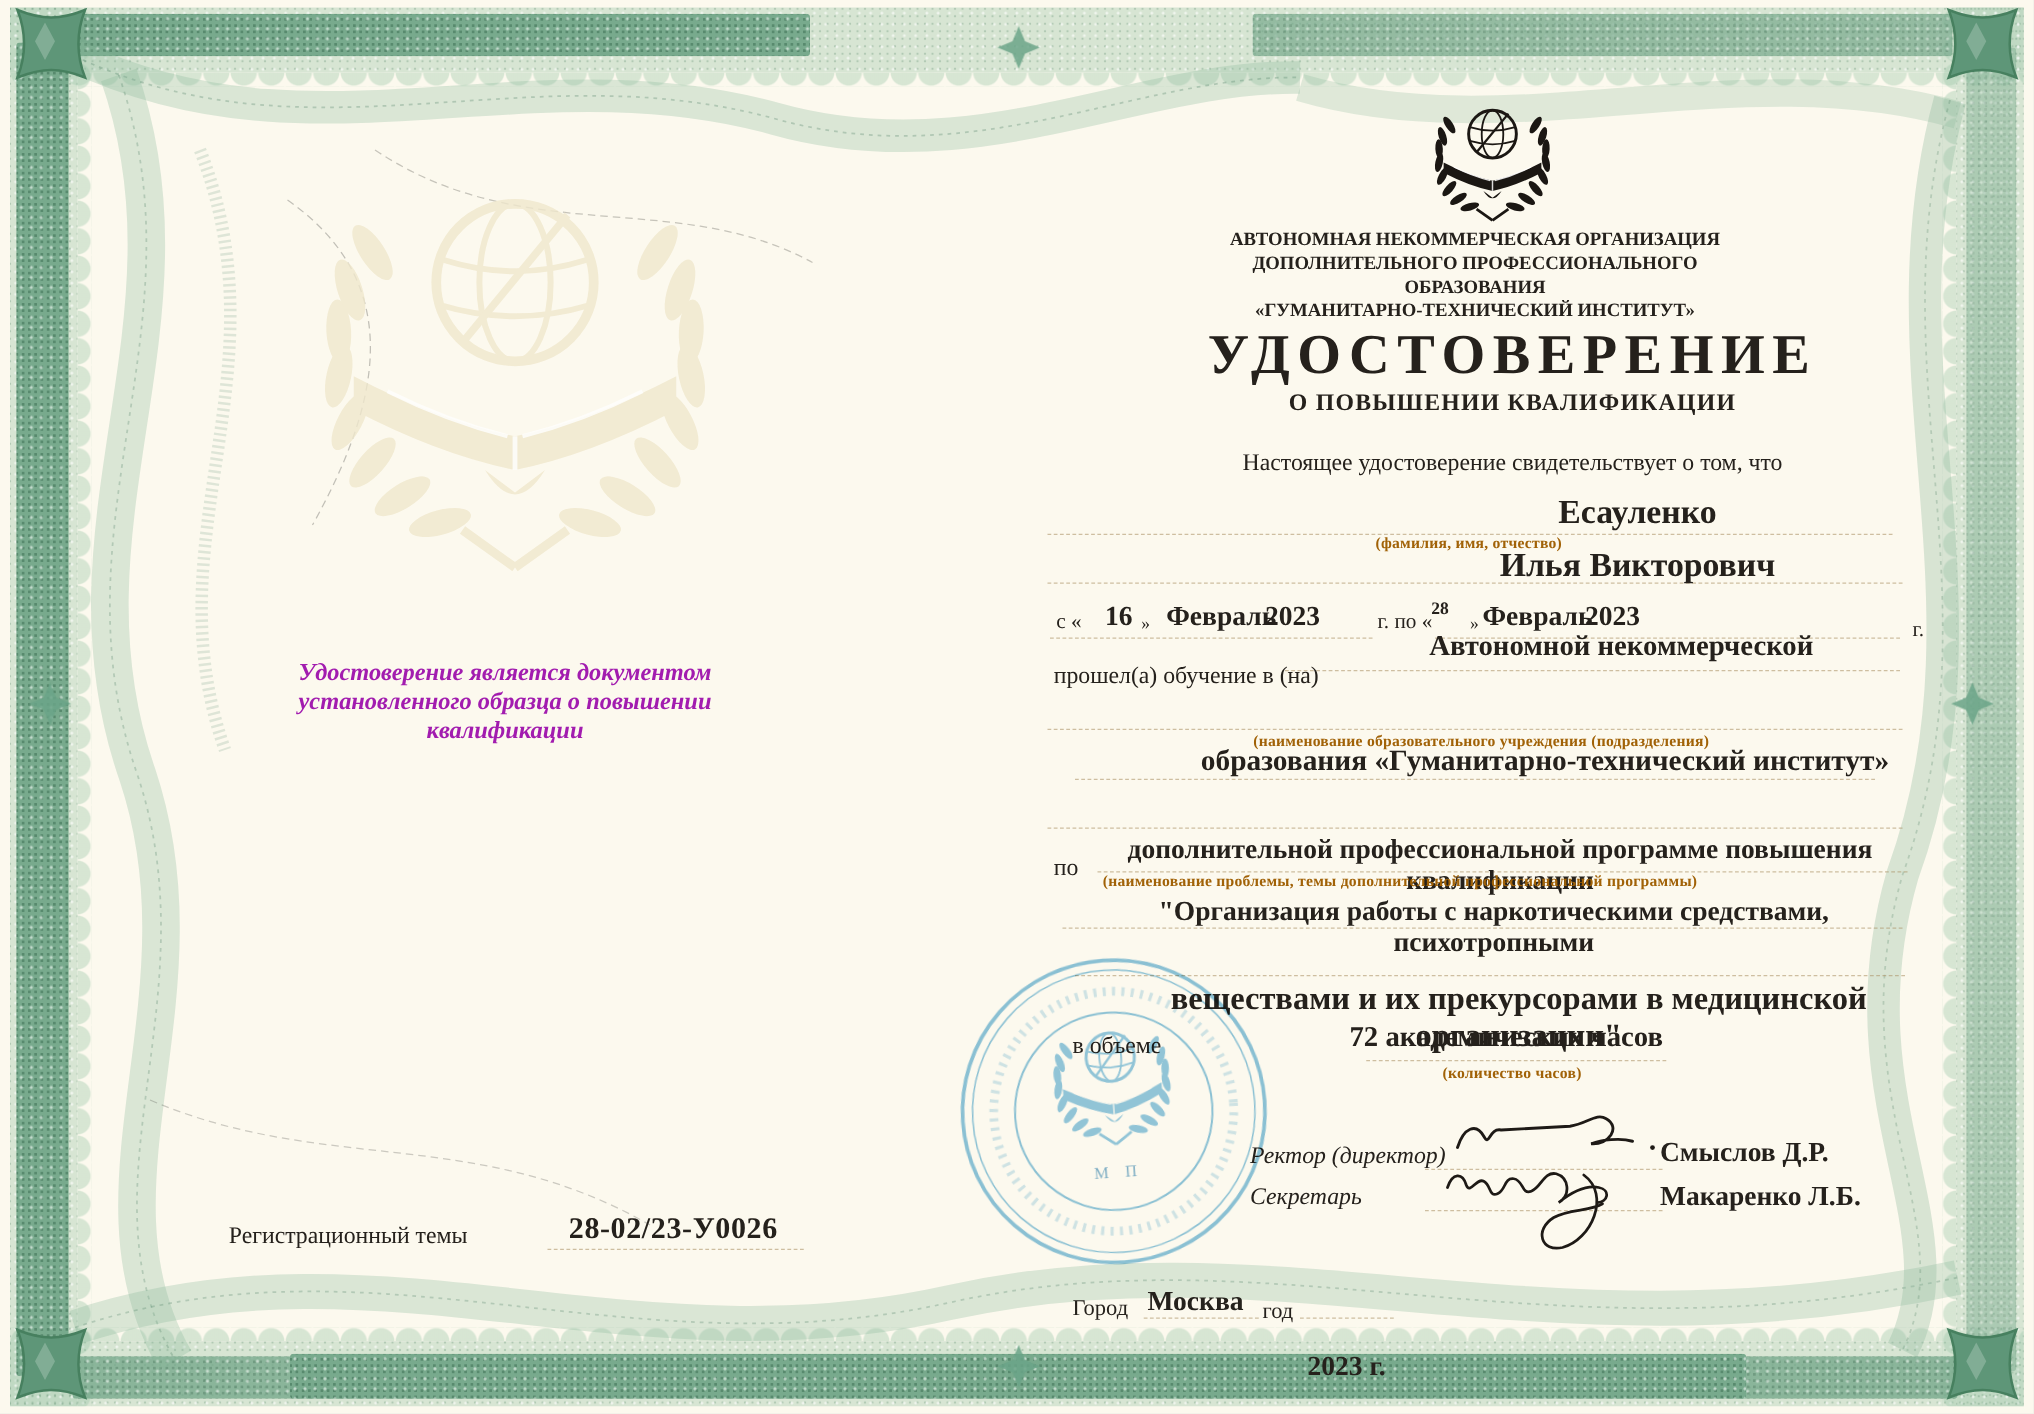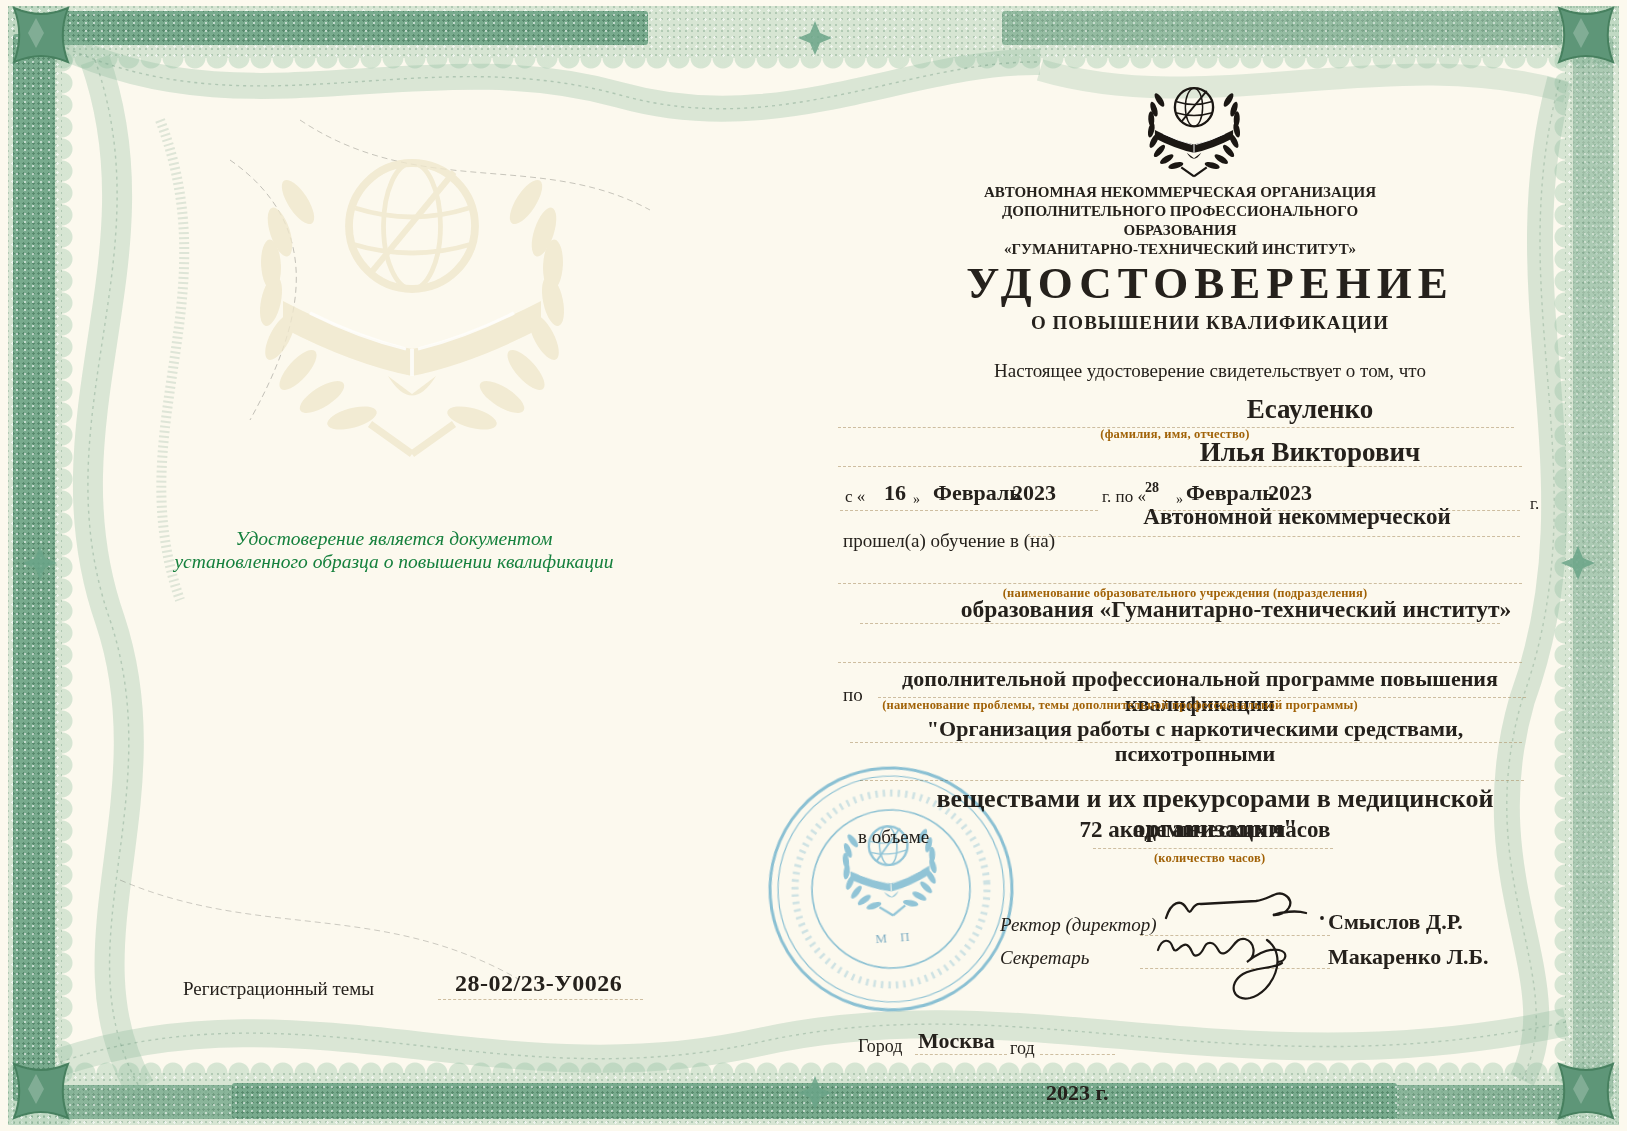--- a/index.html
+++ b/index.html
@@ -158,21 +158,21 @@
 
   <div class="abs txt ser ctr" style="left:960px;top:183px;width:440px;font-size:15px;font-weight:700;line-height:19px;">
     <div>АВТОНОМНАЯ НЕКОММЕРЧЕСКАЯ ОРГАНИЗАЦИЯ</div>
     <div>ДОПОЛНИТЕЛЬНОГО ПРОФЕССИОНАЛЬНОГО ОБРАЗОВАНИЯ</div>
     <div>«ГУМАНИТАРНО-ТЕХНИЧЕСКИЙ ИНСТИТУТ»</div>
   </div>
 
   <div class="abs txt ser ctr b" style="left:950px;top:258px;width:520px;font-size:45px;letter-spacing:6px;">УДОСТОВЕРЕНИЕ</div>
   <div class="abs txt ser ctr b" style="left:950px;top:312px;width:520px;font-size:19px;letter-spacing:1px;">О ПОВЫШЕНИИ КВАЛИФИКАЦИИ</div>
 
-  <div class="abs txt ser ctr it" style="left:164px;top:527px;width:460px;font-size:19.5px;font-weight:400;line-height:23px;color:#15803d;">
+  <div class="abs txt ser ctr it" style="left:174px;top:527px;width:460px;font-size:19.5px;font-weight:700;line-height:23px;color:#a21caf;">
     <div>Удостоверение является документом</div>
     <div>установленного образца о повышении квалификации</div>
   </div>
 
   <span class="abs txt ser" style="left:183px;top:978px;font-size:19px;">Регистрационный темы</span>
   <span class="abs txt ser b" style="left:455px;top:970px;font-size:24px;letter-spacing:.5px;">28-02/23-У0026</span>
   <div class="uline" style="left:438px;top:999px;width:205px;"></div>
 
   <div class="abs txt ser ctr" style="left:950px;top:360px;width:520px;font-size:19px;">Настоящее удостоверение свидетельствует о том, что</div>
 

